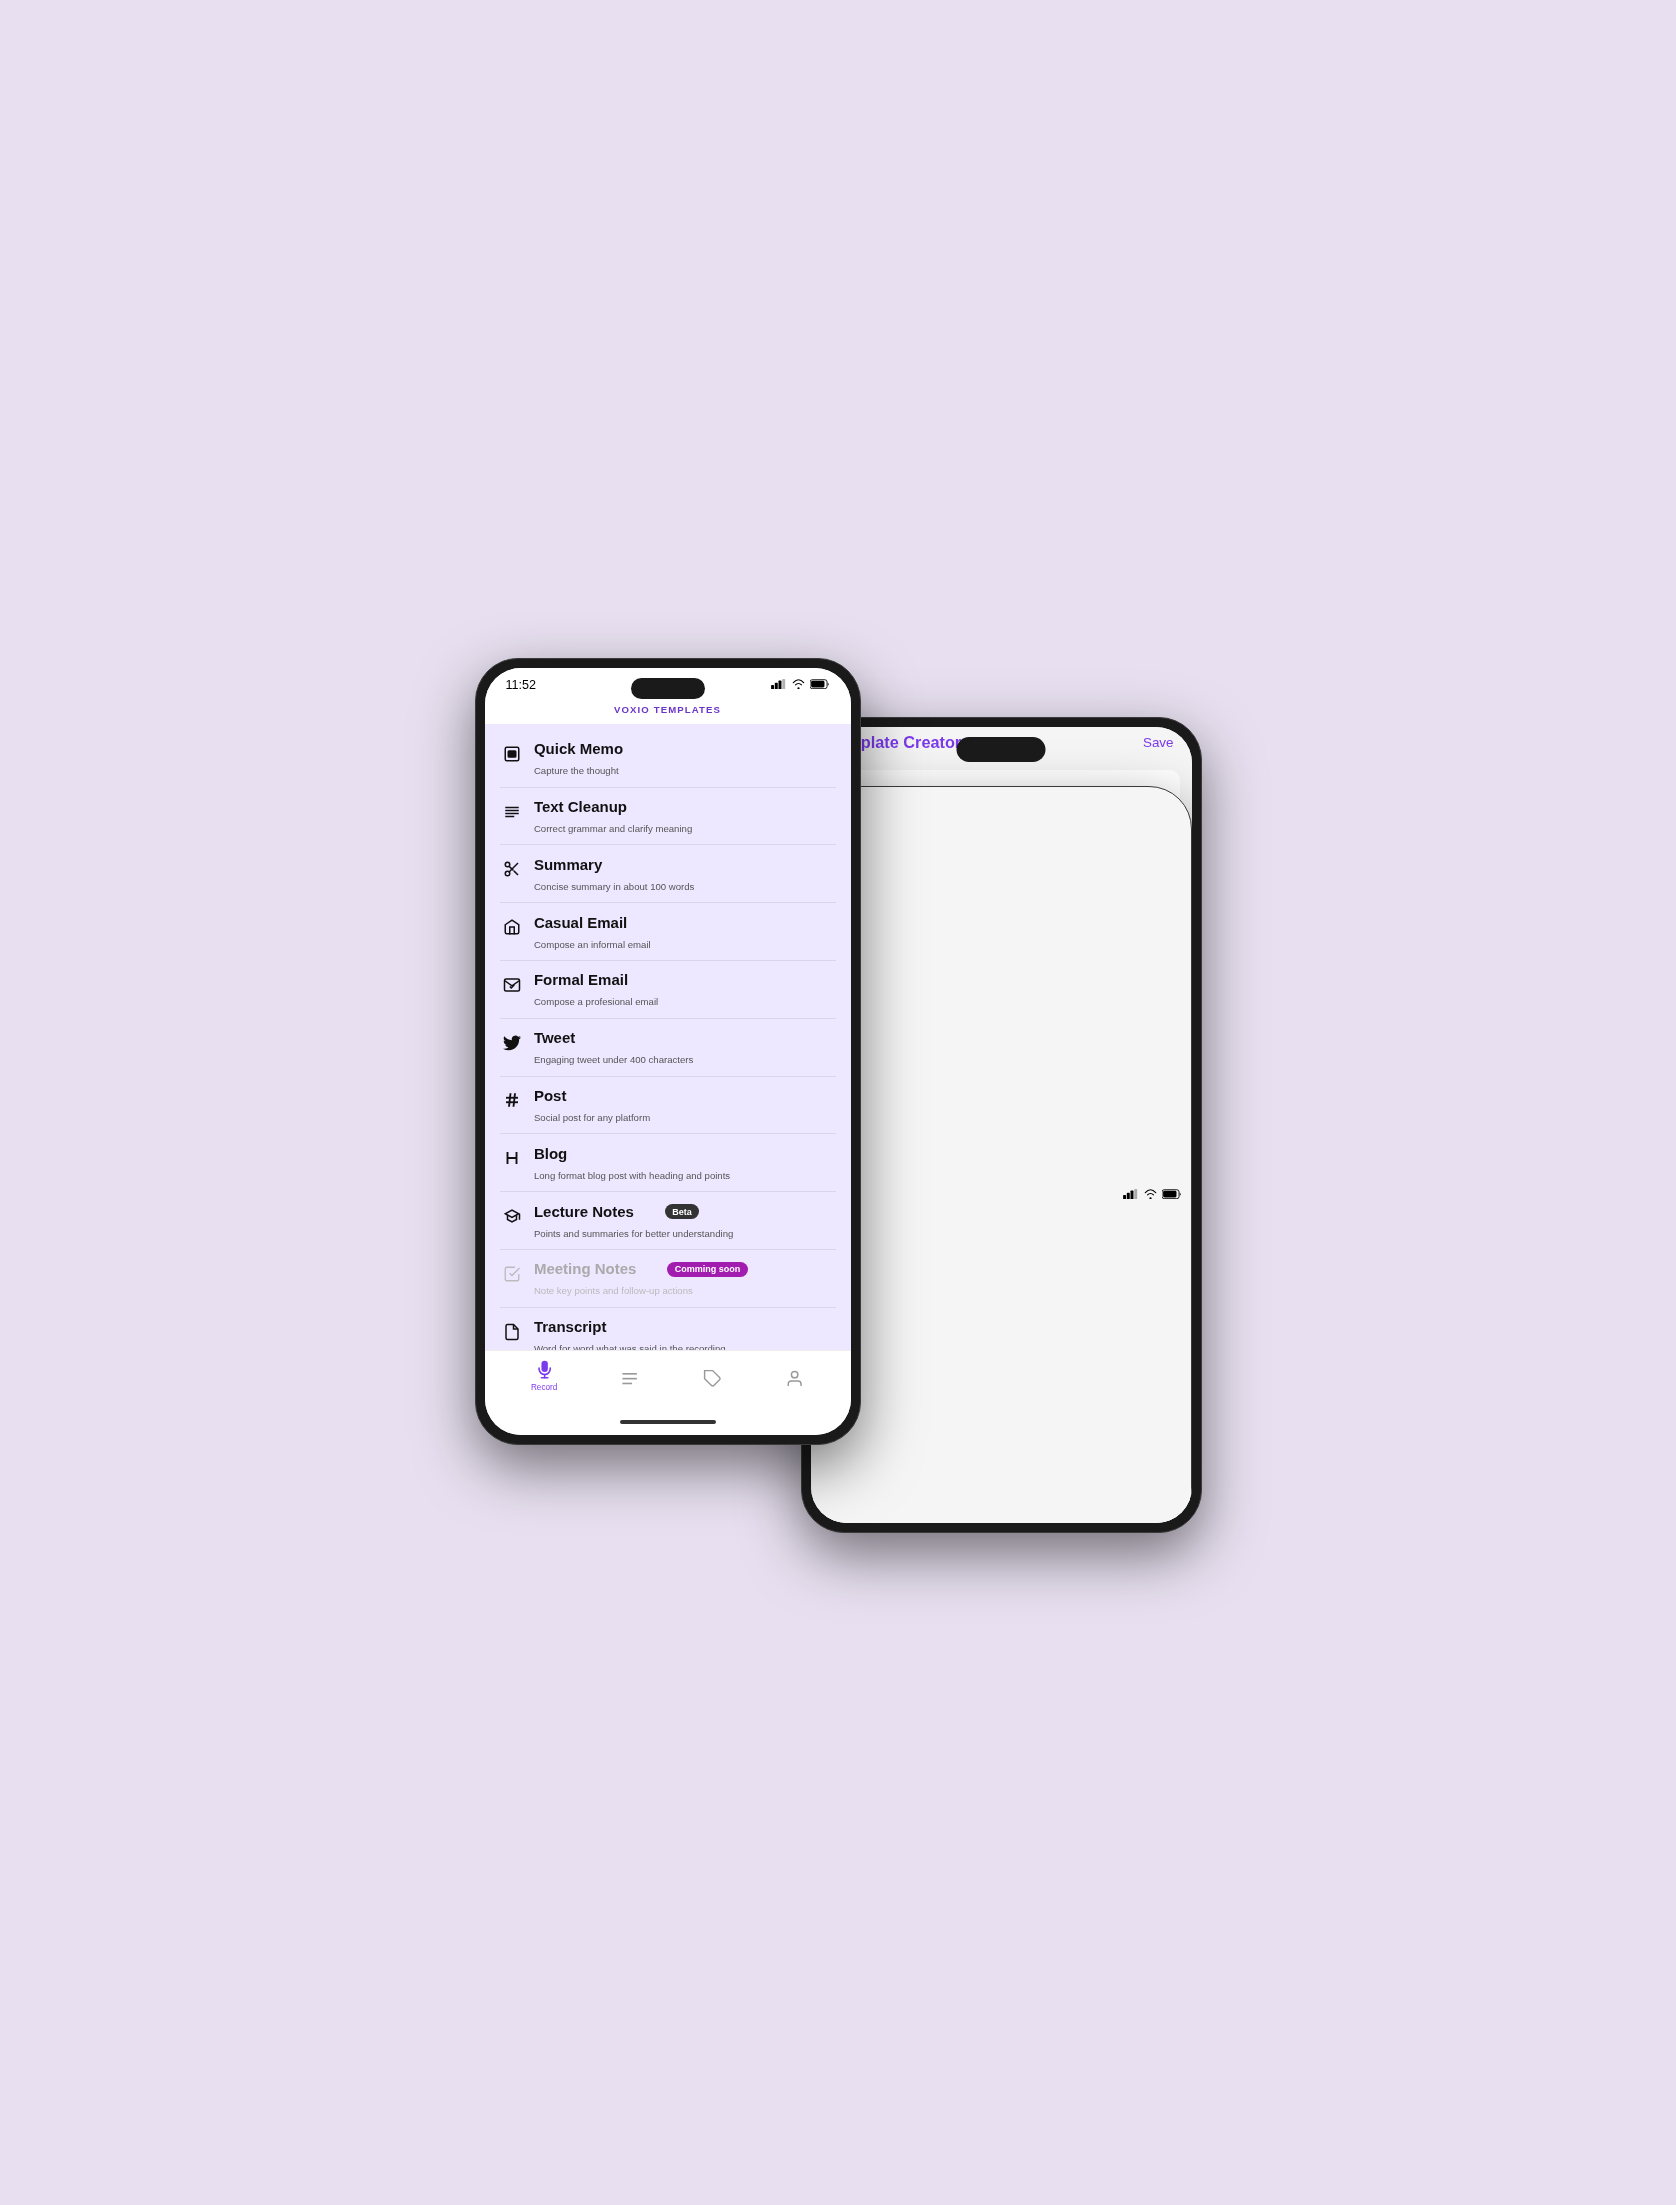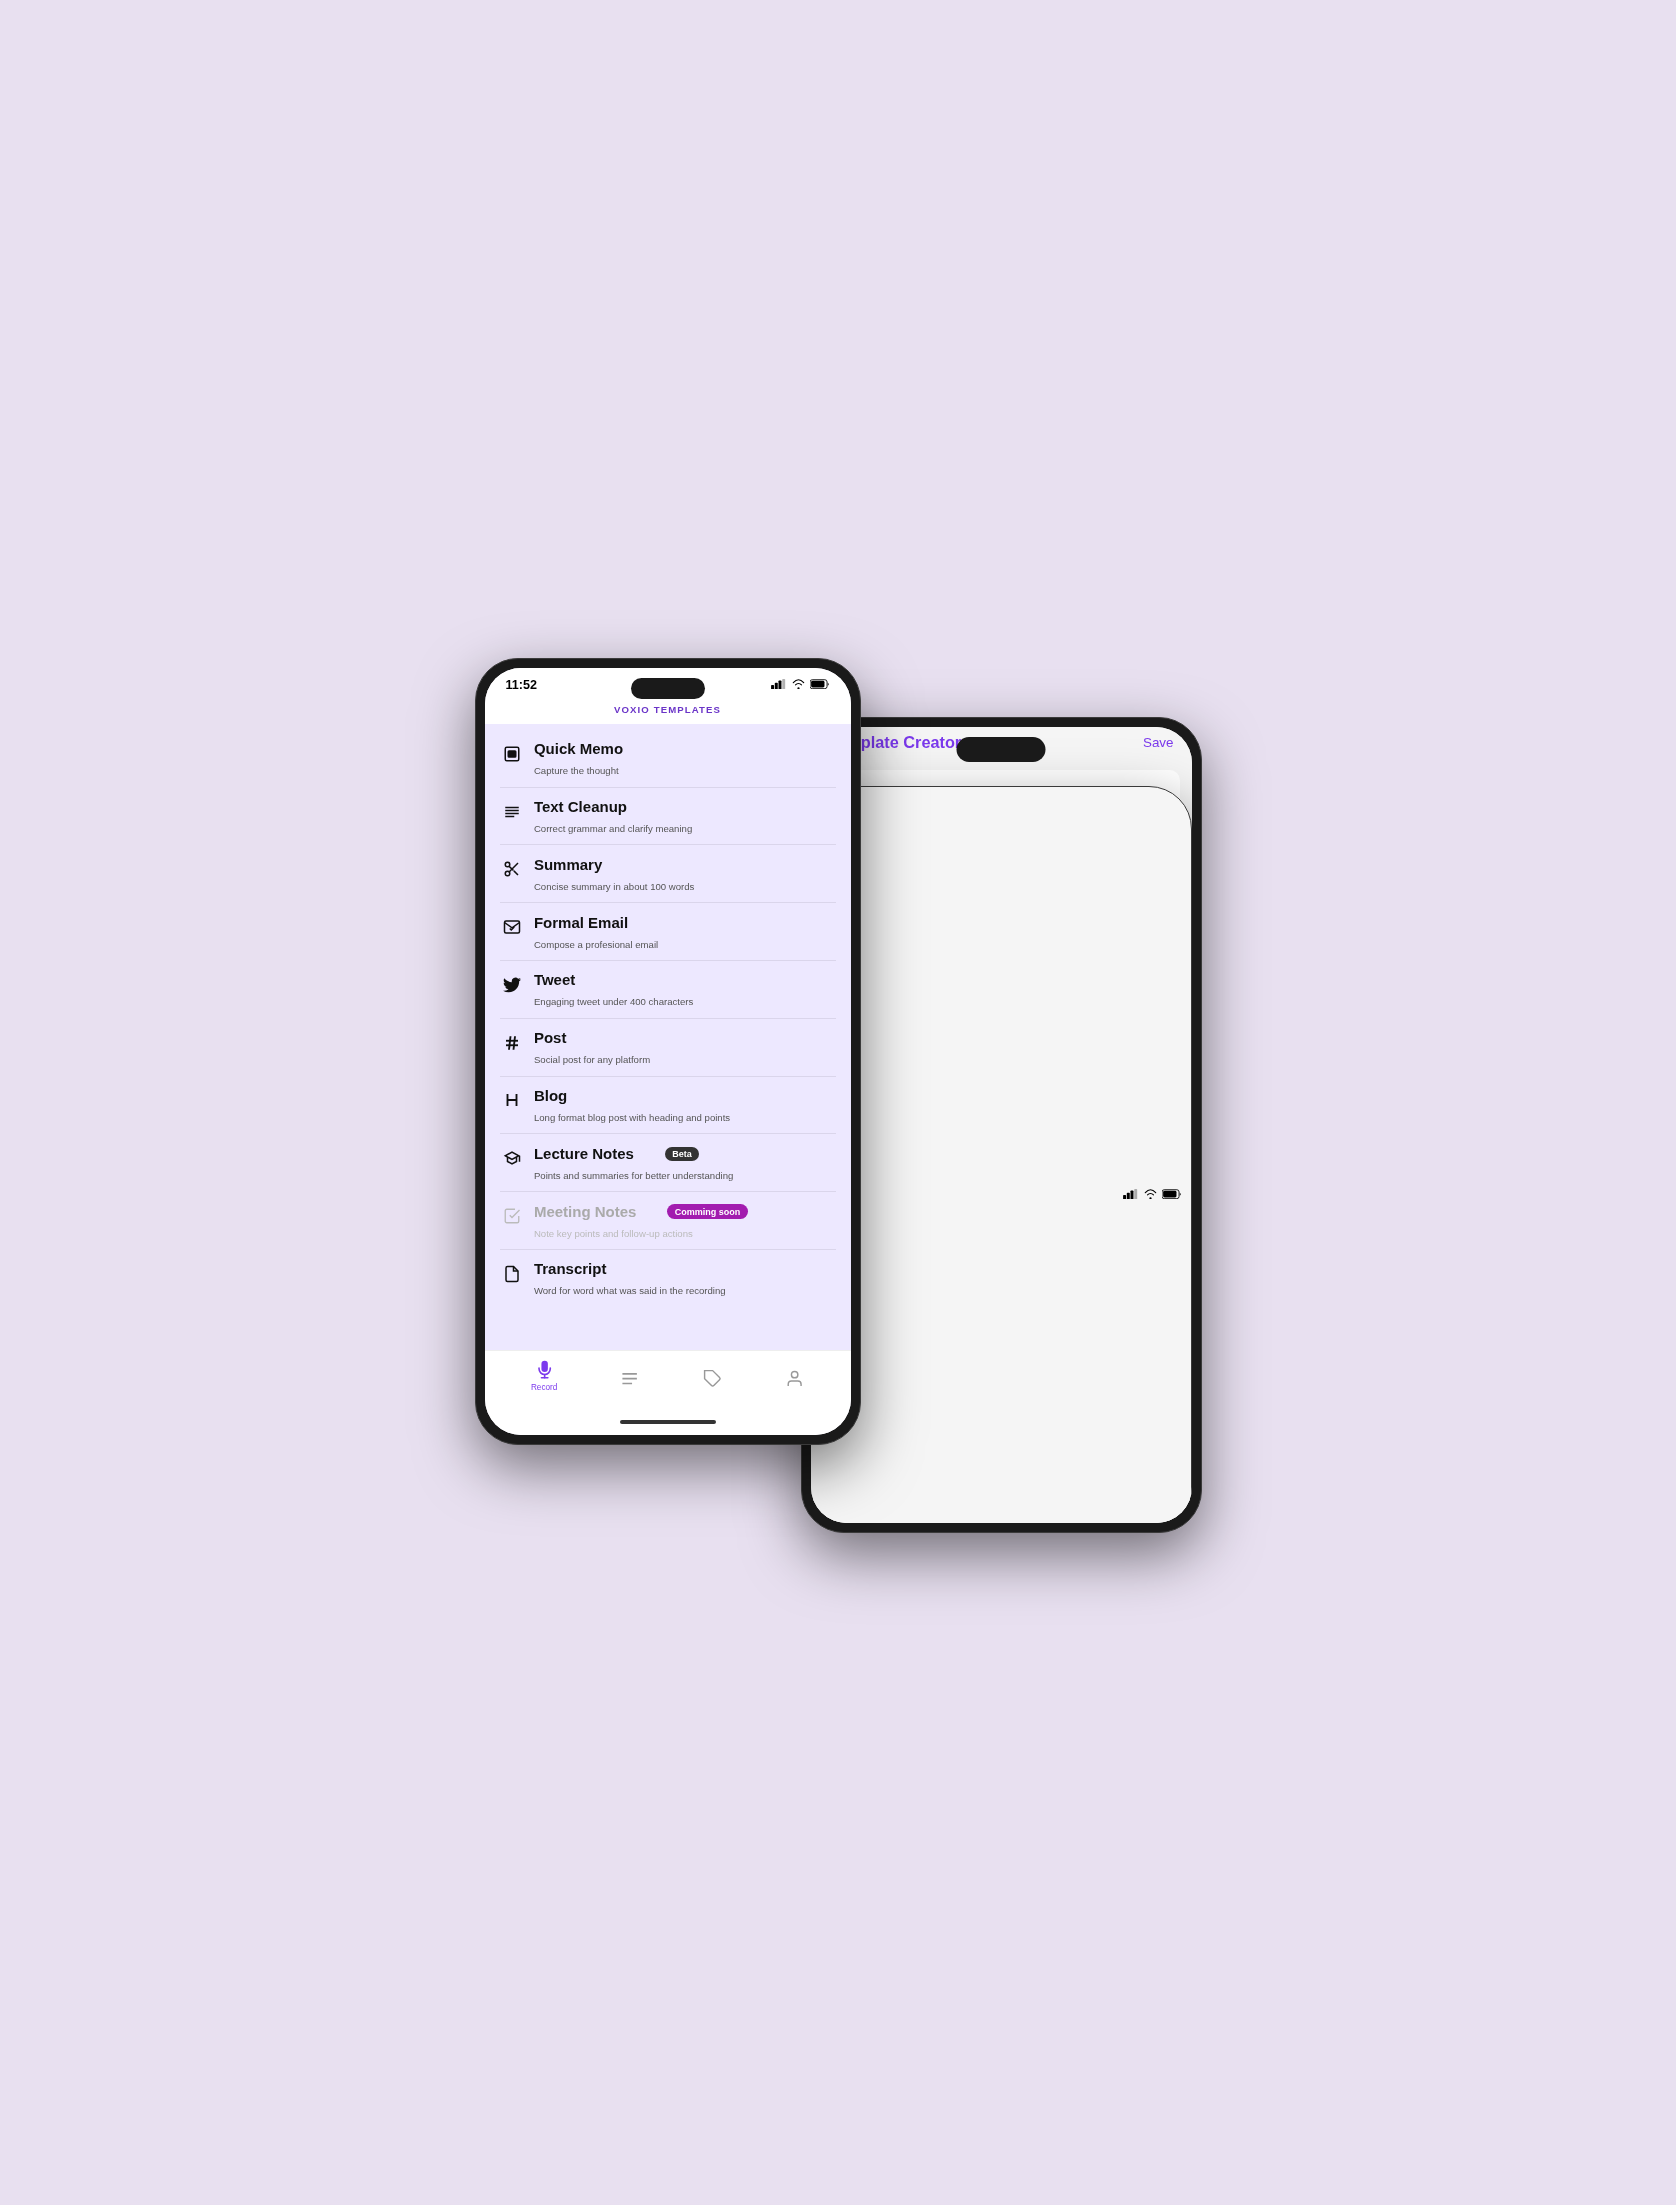--- a/index.html
+++ b/index.html
@@ -48,21 +48,21 @@
     .status-bar {
       display: flex;
       justify-content: space-between;
       align-items: center;
       padding: 10.4px 21px 6px;
       background: white;
     }
 
     .status-time {
       font-size: 12.6px;
-      font-weight: 700;
+      font-weight: 400;
       color: #000;
     }
 
     .status-icons {
       display: flex;
       align-items: center;
       gap: 4.5px;
     }
 
     .dynamic-island {
@@ -545,20 +545,32 @@
                 <line x1="7.88" y1="8.12" x2="14" y2="14"></line>
               </svg>
             </div>
             <div class="template-text-group">
               <div class="template-name">Summary</div>
               <div class="template-desc">Concise summary in about 100 words</div>
             </div>
           </div>
 
 
+          <div class="template-item">
+            <div class="template-icon">
+              <svg viewBox="0 0 24 24" fill="none" stroke="#111" stroke-width="2">
+                <path d="M3 9l9-6 9 6v10a2 2 0 01-2 2H5a2 2 0 01-2-2z"></path>
+                <polyline points="9,22 9,12 15,12 15,22"></polyline>
+              </svg>
+            </div>
+            <div class="template-text-group">
+              <div class="template-name">Casual Email</div>
+              <div class="template-desc">Compose an informal email</div>
+            </div>
+          </div>
 
           <div class="template-item">
             <div class="template-icon">
               <svg viewBox="0 0 24 24" fill="none" stroke="#111" stroke-width="2">
                 <path d="M4 4h16c1.1 0 2 .9 2 2v12c0 1.1-.9 2-2 2H4c-1.1 0-2-.9-2-2V6c0-1.1.9-2 2-2z"></path>
                 <polyline points="22,6 12,13 2,6"></polyline>
                 <polyline points="9,14 11,16 15,12" stroke-width="2"></polyline>
               </svg>
             </div>
             <div class="template-text-group">

